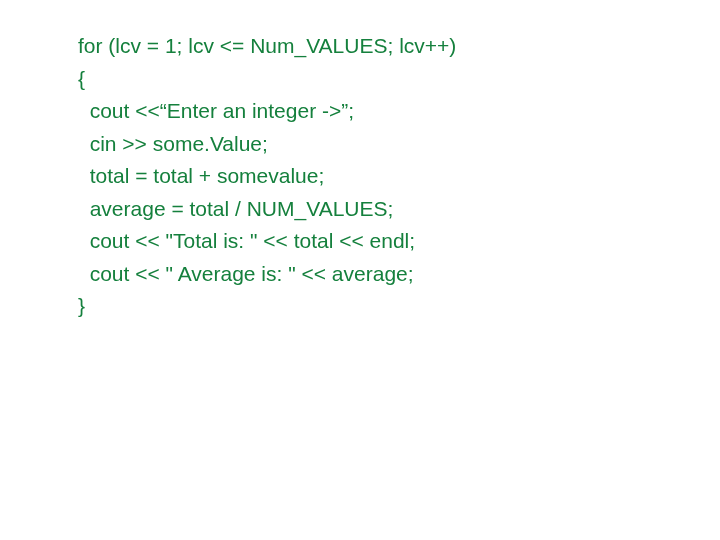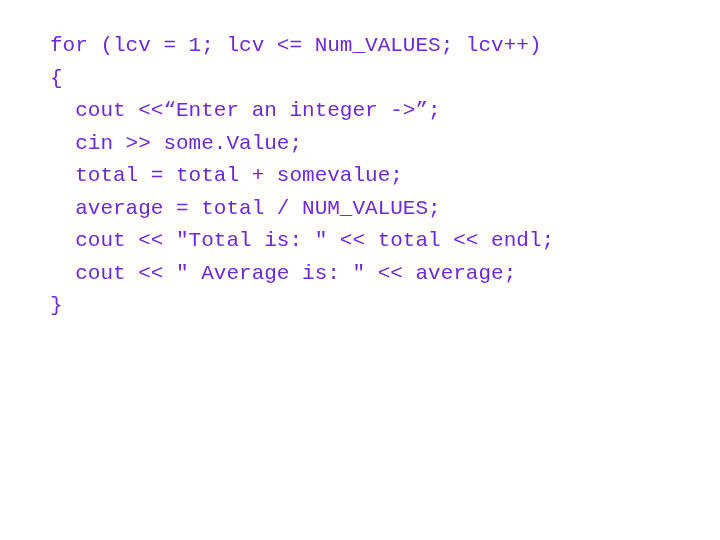--- a/index.html
+++ b/index.html
@@ -37,26 +37,27 @@
   }
   .bullet-accent {
     position: absolute;
     left: 107px;
     top: 83px;
     width: 8px;
     height: 8px;
     background: #99cc00;
   }
   .code-block {
-    font-family: Liberation Mono, monospace;
+    font-family: Liberation Sans, sans-serif;
     font-size: 21px;
     line-height: 1.55;
-    color: #6d28d9;
+    color: #15803d;
     font-weight: 400;
     white-space: pre;
+    margin-left: 28px;
   }
 </style>
 </head>
 <body>
 
 <div class="slide">
 
 
   <div class="code-block"><span>for (lcv = 1; lcv &lt;= Num_VALUES; lcv++)</span>
 <span>{</span>

